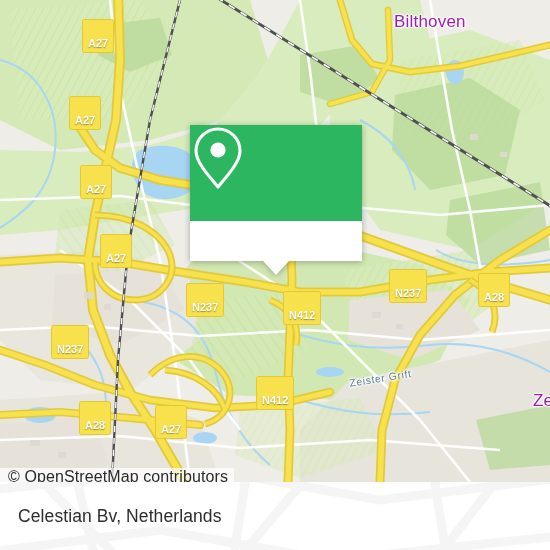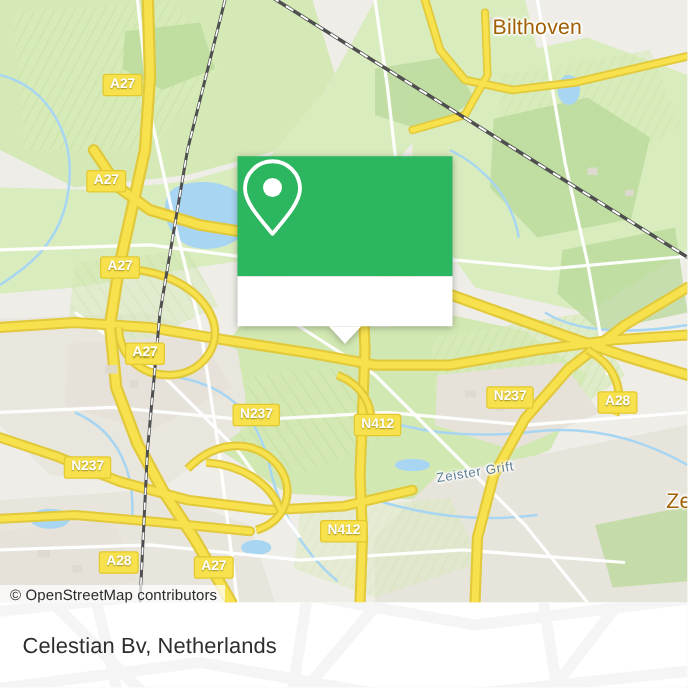--- a/index.html
+++ b/index.html
@@ -20,50 +20,49 @@
     background: #eceae4;
   }
   .map svg { position: absolute; left: 0; top: 0; display: block; }
 
   
   .attrib {
     position: absolute; left: 0; top: 468px;
     height: 17px; line-height: 17px;
     padding: 0 6px 0 8px;
     background: rgba(255,255,255,0.72);
-    font-size: 12px;
+    font-size: 16px;
     color: #2b2b2b;
     white-space: nowrap;
     letter-spacing: 0.1px;
     z-index: 40;
   }
 
   
   .shield {
     position: absolute;
     background: #f7e14c;
     border: 1.6px solid #e3c92f;
     border-radius: 2.5px;
     color: #ffffff;
     font-size: 11px;
     font-weight: bold;
     line-height: 15px;
     height: 18px;
-    padding: 0 5px;
+    padding: 16px 5px;
     text-align: center;
     white-space: nowrap;
     text-shadow: 0 1px 1.2px rgba(90,75,0,.55);
     z-index: 18;
-    margin-top: 40px;
   }
 
   
   .place {
     position: absolute;
-    color: #a16207;
+    color: #a21caf;
     white-space: nowrap;
     z-index: 19;
     text-shadow:
       -1.4px 0 1.4px #fff, 1.4px 0 1.4px #fff,
        0 -1.4px 1.4px #fff, 0 1.4px 1.4px #fff,
        0 0 3px #fff;
   }
   .place.town { font-size: 17px; letter-spacing: .2px; }
   .place.water {
     font-size: 10.5px; color: #5e7f96; letter-spacing: .6px;

